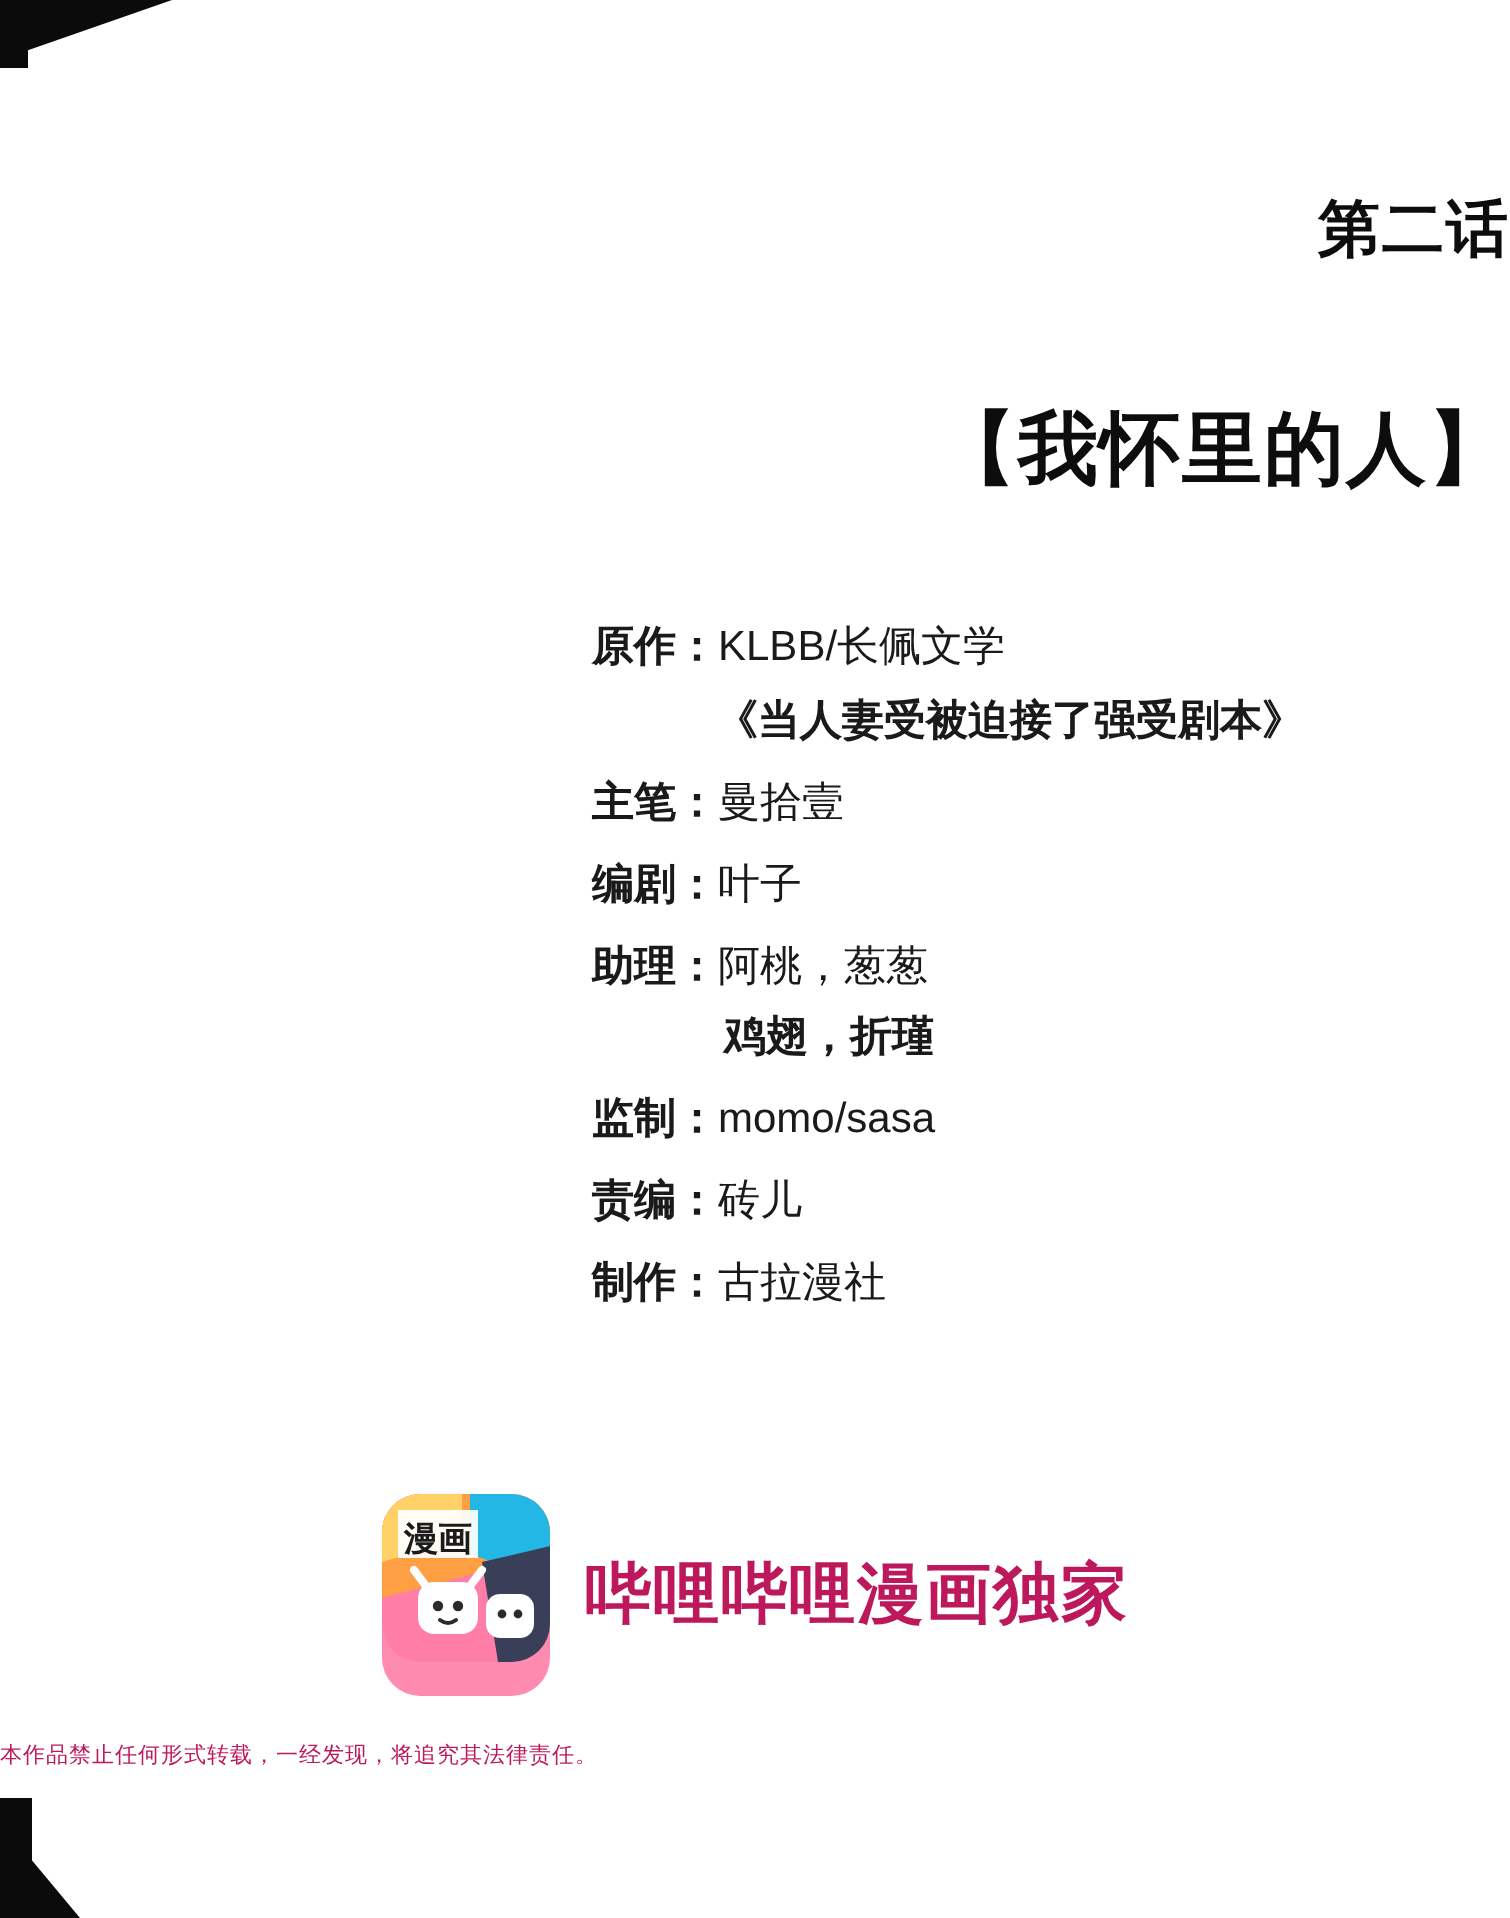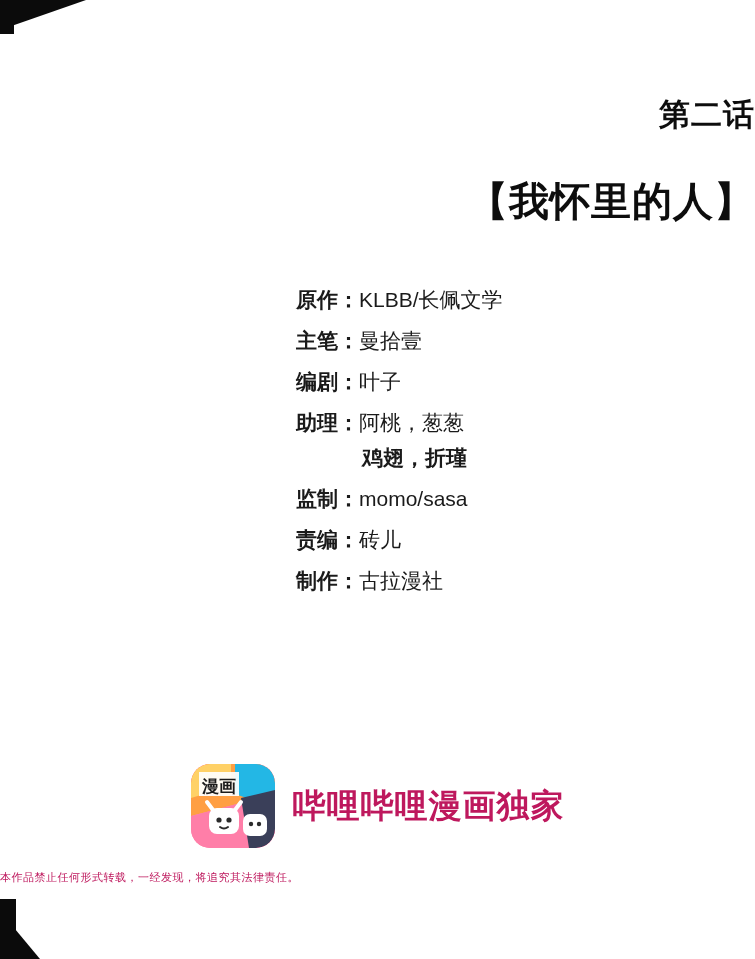--- a/index.html
+++ b/index.html
@@ -61,21 +61,21 @@
     padding-top: 96px;
   }
   .chapter-number {
     font-size: 31px;
     font-weight: bold;
     letter-spacing: 1px;
     line-height: 1.2;
     color: #0d0d0d;
   }
   .chapter-title {
-    margin-top: 44px;
+    margin-top: 68px;
     font-size: 40px;
     font-weight: bold;
     letter-spacing: 1px;
     line-height: 1.2;
     color: #0d0d0d;
   }
 
   .credits {
     margin-top: 64px;
     padding-left: 296px;
@@ -118,21 +118,21 @@
     bottom: 74px;
   }
   .brand-row {
     display: flex;
     align-items: center;
     justify-content: center;
     gap: 18px;
   }
   .brand-logo {
     width: 84px;
-    height: 84px;
+    height: 101px;
     border-radius: 19px;
     overflow: hidden;
     flex: 0 0 auto;
     position: relative;
     background: #ff8bb0;
   }
   .brand-text {
     font-size: 33px;
     font-weight: bold;
     letter-spacing: 1px;
@@ -160,20 +160,21 @@
     <div class="chapter-number">第二话</div>
     <div class="chapter-title">【我怀里的人】</div>
   </div>
 
   <div class="credits">
 
     <div class="credit-row">
       <span class="credit-label">原作：</span><span class="credit-value">KLBB/长佩文学</span>
     </div>
 
+    <div class="credit-sub">《当人妻受被迫接了强受剧本》</div>
 
     <div class="credit-row">
       <span class="credit-label">主笔：</span><span class="credit-value">曼拾壹</span>
     </div>
 
     <div class="credit-row">
       <span class="credit-label">编剧：</span><span class="credit-value">叶子</span>
     </div>
 
     <div class="credit-row">

